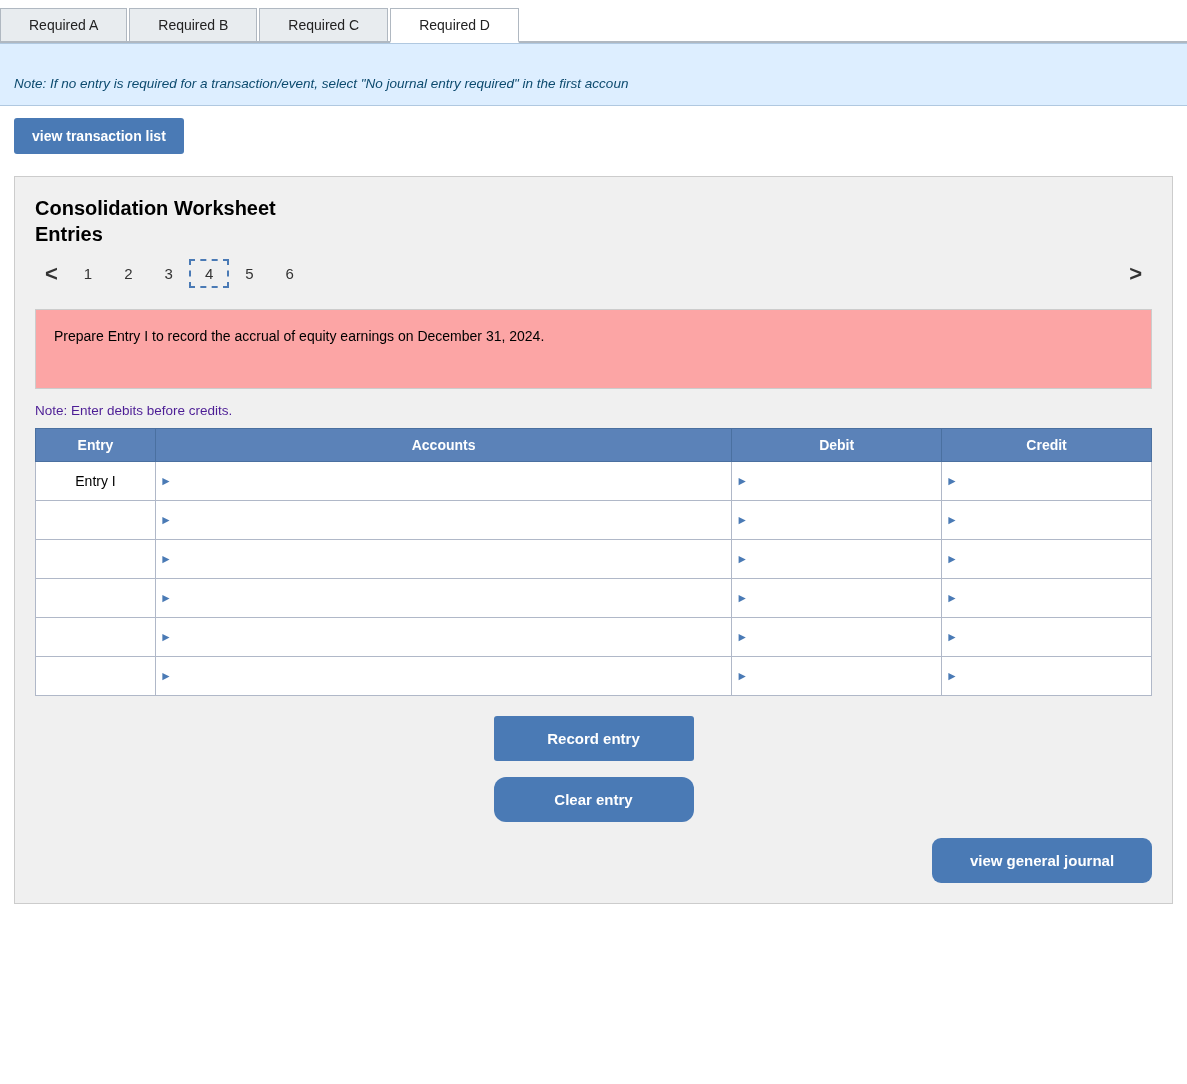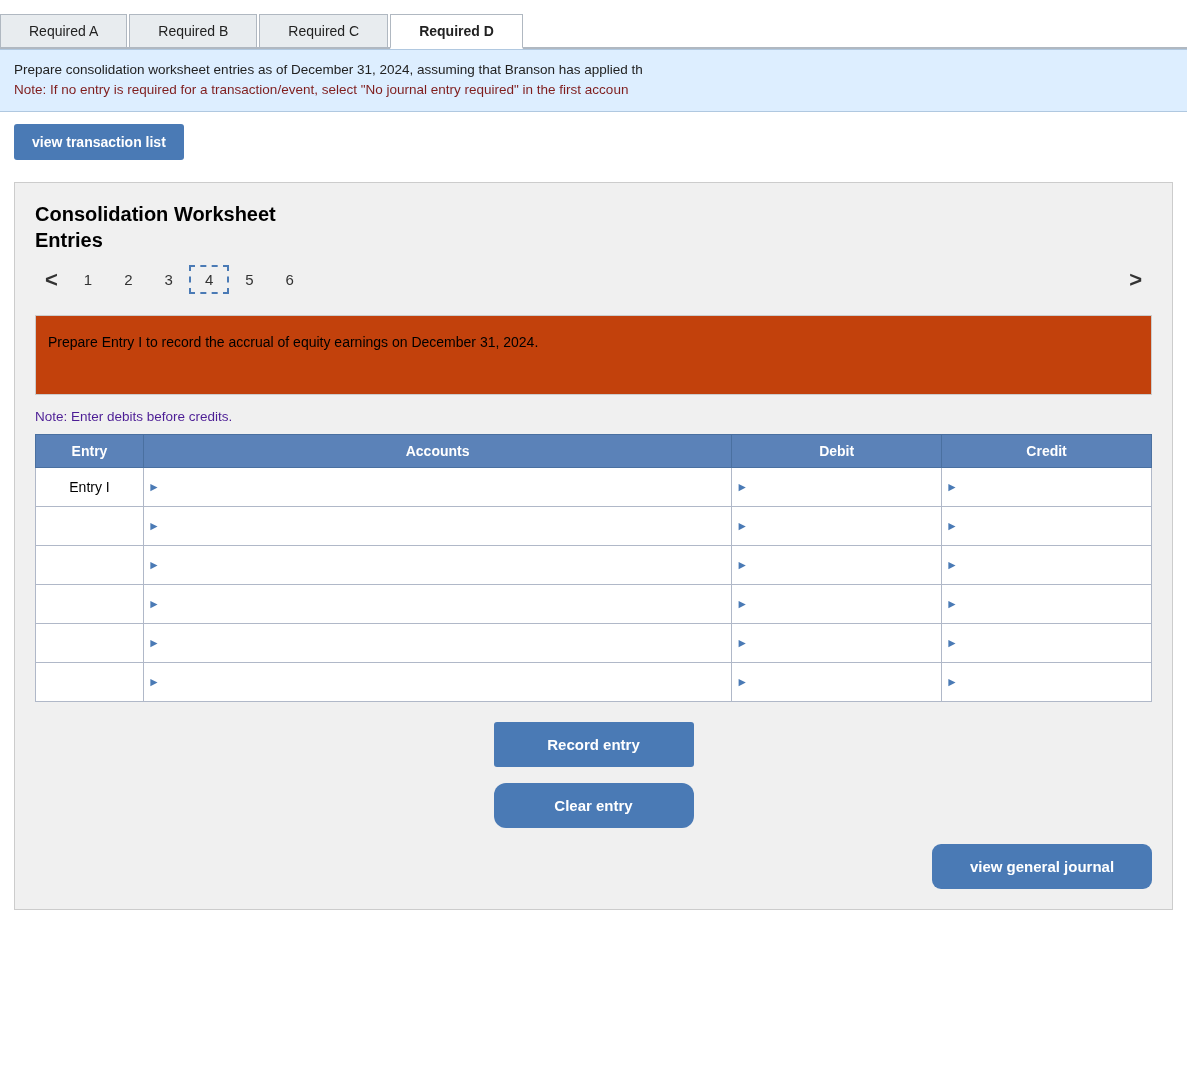--- a/index.html
+++ b/index.html
@@ -9,51 +9,51 @@
       background: #fff;
       width: 1187px;
     }
 
     
     .tabs {
       display: flex;
       border-bottom: 2px solid #b0b8c1;
       background: #fff;
       padding-top: 8px;
-      margin-top: 6px;
     }
     .tab {
       padding: 8px 28px;
       border: 1px solid #b0b8c1;
       border-bottom: none;
       background: #e8ecef;
       cursor: pointer;
       font-size: 14px;
       margin-right: 2px;
       color: #222;
     }
     .tab.active {
       background: #fff;
       border-bottom: 2px solid #fff;
       margin-bottom: -2px;
-      font-weight: bold;
+      font-weight: normal;
     }
 
     
     .info-banner {
       background: #ddeeff;
       padding: 10px 14px;
       border-top: 1px solid #b0c8e0;
       border-bottom: 1px solid #b0c8e0;
       font-size: 13.5px;
       color: #222;
       line-height: 1.5;
     }
     .info-banner .note {
-      color: #7f1d1d;
+      color: #0c4a6e;
+      font-style: italic;
     }
 
     
     .view-transaction-bar {
       padding: 12px 14px;
       background: #fff;
     }
     .btn-blue {
       background: #4a7ab5;
       color: #fff;
@@ -107,23 +107,23 @@
     .page-num.active {
       border: 2px dashed #4a7ab5;
       padding: 4px 14px;
     }
     .page-nav.right {
       margin-left: auto;
     }
 
     
     .entry-desc {
-      background: #c2410c;
+      background: #fca5a5;
       border: 1px solid #ccc;
-      padding: 16px 12px;
+      padding: 16px 18px;
       margin-bottom: 14px;
       font-size: 14px;
       line-height: 1.5;
       min-height: 80px;
     }
 
     .debit-note {
       color: #4c1d95;
       font-size: 13.5px;
       margin-bottom: 10px;
@@ -138,21 +138,21 @@
     }
     .entry-table th {
       background: #5b82b8;
       color: #fff;
       font-weight: bold;
       padding: 8px 10px;
       text-align: center;
       font-size: 14px;
       border: 1px solid #4a70a0;
     }
-    .entry-table th.entry-col { width: 108px; margin-top: 16px; }
+    .entry-table th.entry-col { width: 120px; margin-top: 16px; }
     .entry-table th.accounts-col { }
     .entry-table th.debit-col { width: 130px; }
     .entry-table th.credit-col { width: 130px; }
 
     .entry-table td {
       border: 1px solid #b0b8c8;
       padding: 0;
       height: 38px;
       vertical-align: middle;
     }
@@ -230,21 +230,21 @@
 <body>
 
 <div class="tabs">
   <div class="tab">Required A</div>
   <div class="tab">Required B</div>
   <div class="tab">Required C</div>
   <div class="tab active">Required D</div>
 </div>
 
 <div class="info-banner">
-  <span>Prepare consolidation worksheet entries as of December 31, 2024, assuming that Branson has applied th</span><br>
+  <br>
   <span class="note">Note: If no entry is required for a transaction/event, select "No journal entry required" in the first accoun</span>
 </div>
 
 <div class="view-transaction-bar">
   <button class="btn-blue">view transaction list</button>
 </div>
 
 <div class="main-card">
 
   <div class="worksheet-title">

